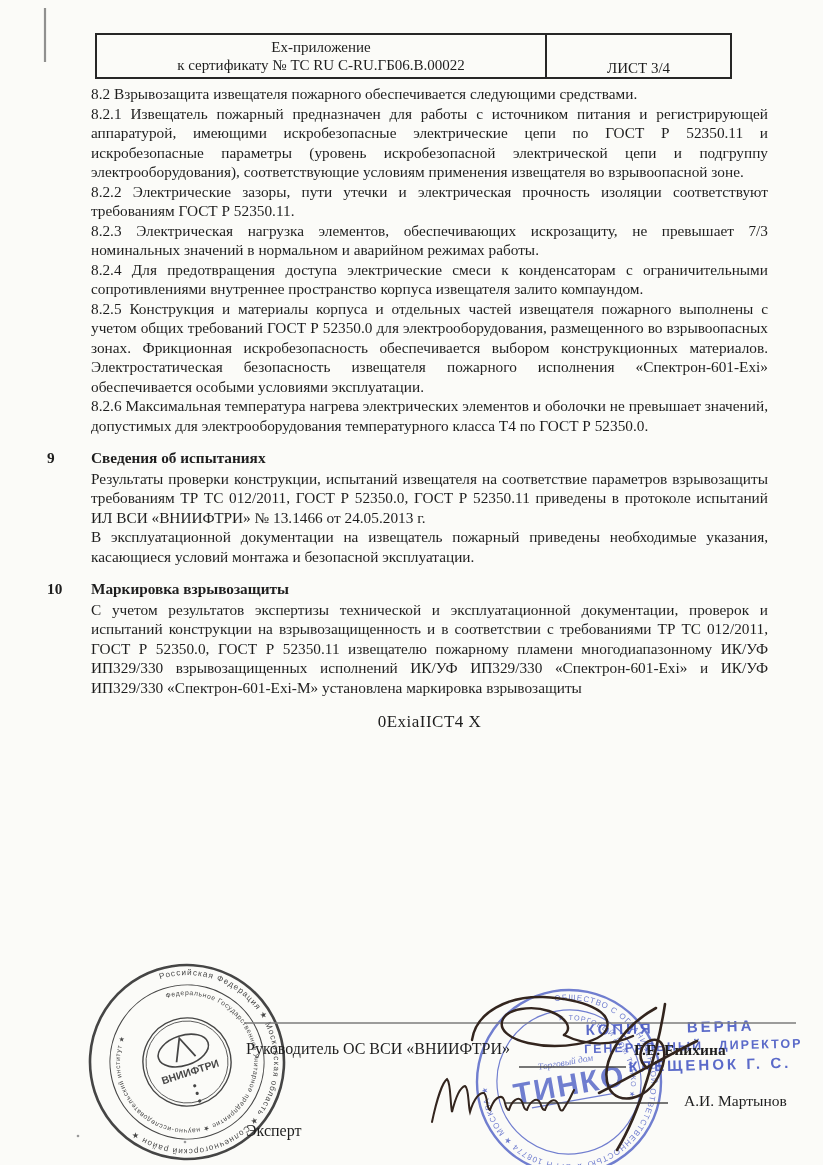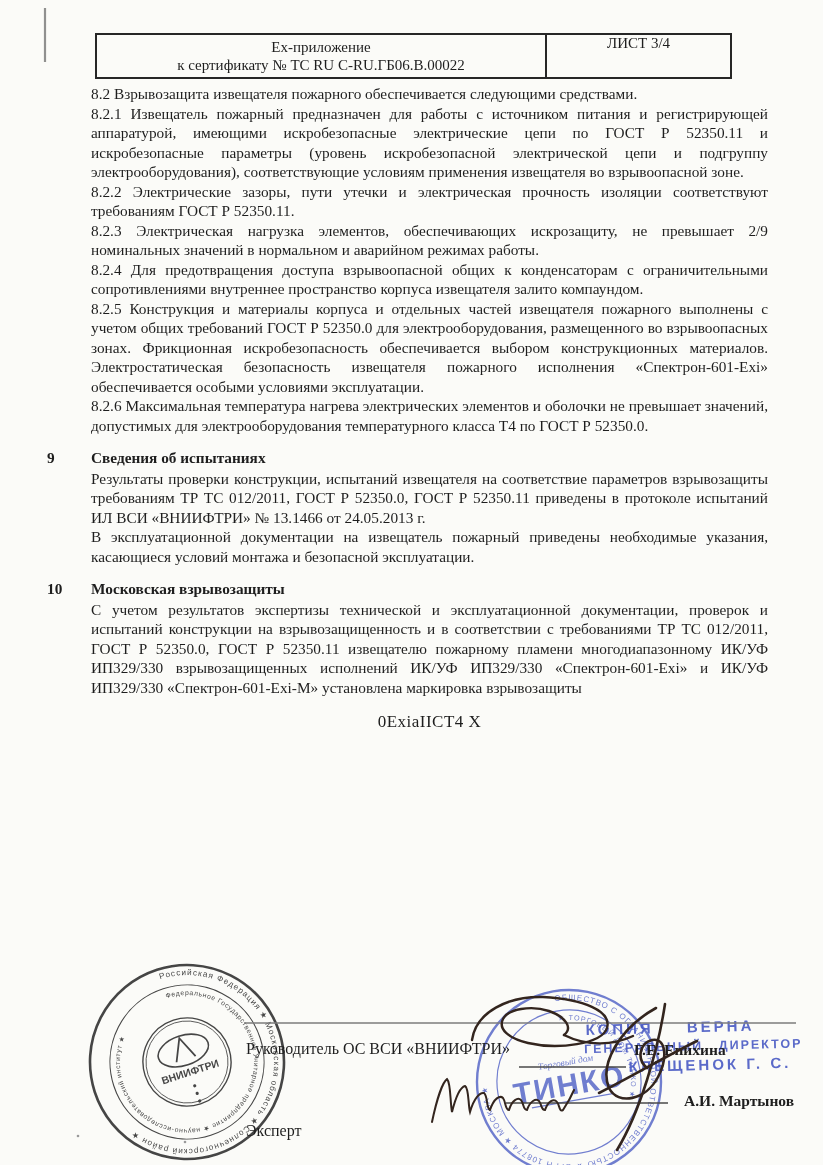--- a/index.html
+++ b/index.html
@@ -17,42 +17,42 @@
   .hdr{
     position:absolute;left:95px;top:33px;width:637px;height:46px;
     border:2px solid #262626;display:flex;box-sizing:border-box;
   }
   .hdr-left{
     width:450px;border-right:2px solid #262626;box-sizing:border-box;
     display:flex;flex-direction:column;justify-content:center;align-items:center;
     font-size:15px;line-height:18px;
   }
   .hdr-right{
-    flex:1;display:flex;justify-content:center;align-items:flex-start;
+    flex:1;display:flex;justify-content:center;align-items:flex-end;
     font-size:15px;
   }
   
   .doc-body{
     position:absolute;left:91px;top:84px;width:677px;
     font-size:15.3px;line-height:19.5px;text-align:justify;
   }
   .para{margin:0;}
   .section{margin-top:13px;}
   .sec-head{position:relative;font-weight:bold;margin:0 0 1px 0;}
   .sec-num{position:absolute;left:-44px;top:0;}
   .sec-title{display:inline;font-size:15.3px;}
   .marking{
     margin-top:15px;text-align:center;font-weight:normal;
     font-size:17px;letter-spacing:.5px;
   }
   
   .role1{position:absolute;left:246px;top:1040px;font-size:16px;}
   .role2{position:absolute;left:246px;top:1090px;font-size:16px;margin-top:32px;}
   .name1{position:absolute;left:634px;top:1041px;font-size:15.5px;font-weight:bold;}
-  .name2{position:absolute;left:684px;top:1092px;font-size:15.5px;font-weight:bold;}
+  .name2{position:absolute;left:684px;top:1092px;font-size:15.5px;font-weight:normal;}
   
   .copy-stamp{
     position:absolute;left:586px;top:1018px;width:236px;
     font-family:"Liberation Sans", sans-serif;
     color:#4a5bc4;transform:rotate(-1.5deg);opacity:.9;
   }
   .copy-l1{font-size:15px;font-weight:bold;letter-spacing:3px;word-spacing:26px;}
   .copy-l2{font-size:12.5px;font-weight:bold;letter-spacing:2px;word-spacing:10px;margin-top:4px;margin-left:-2px;}
   .copy-l3{font-size:15px;font-weight:bold;letter-spacing:3px;margin-top:3px;margin-left:42px;}
   .stamp-svg{position:absolute;}
@@ -70,38 +70,38 @@
     </div>
     <div class="hdr-right">
       <span>ЛИСТ 3/4</span>
     </div>
   </div>
 
   <div class="doc-body">
     <p class="para">8.2 Взрывозащита извещателя пожарного обеспечивается следующими средствами.</p>
     <p class="para">8.2.1 Извещатель пожарный предназначен для работы с источником питания и регистрирующей аппаратурой, имеющими искробезопасные электрические цепи по ГОСТ Р 52350.11 и искробезопасные параметры (уровень искробезопасной электрической цепи и подгруппу электрооборудования), соответствующие условиям применения извещателя во взрывоопасной зоне.</p>
     <p class="para">8.2.2 Электрические зазоры, пути утечки и электрическая прочность изоляции соответствуют требованиям ГОСТ Р 52350.11.</p>
-    <p class="para">8.2.3 Электрическая нагрузка элементов, обеспечивающих искрозащиту, не превышает 2/9 номинальных значений в нормальном и аварийном режимах работы.</p>
-    <p class="para">8.2.4 Для предотвращения доступа взрывоопасной общих к конденсаторам с ограничительными сопротивлениями внутреннее пространство корпуса извещателя залито компаундом.</p>
+    <p class="para">8.2.3 Электрическая нагрузка элементов, обеспечивающих искрозащиту, не превышает 7/3 номинальных значений в нормальном и аварийном режимах работы.</p>
+    <p class="para">8.2.4 Для предотвращения доступа электрические смеси к конденсаторам с ограничительными сопротивлениями внутреннее пространство корпуса извещателя залито компаундом.</p>
     <p class="para">8.2.5 Конструкция и материалы корпуса и отдельных частей извещателя пожарного выполнены с учетом общих требований ГОСТ Р 52350.0 для электрооборудования, размещенного во взрывоопасных зонах. Фрикционная искробезопасность обеспечивается выбором конструкционных материалов. Электростатическая безопасность извещателя пожарного исполнения «Спектрон-601-Exi» обеспечивается особыми условиями эксплуатации.</p>
     <p class="para">8.2.6 Максимальная температура нагрева электрических элементов и оболочки не превышает значений, допустимых для электрооборудования температурного класса Т4 по ГОСТ Р 52350.0.</p>
 
     <div class="section">
       <div class="sec-head">
         <span class="sec-num">9</span>
         <span class="sec-title">Сведения об испытаниях</span>
       </div>
       <p class="para">Результаты проверки конструкции, испытаний извещателя на соответствие параметров взрывозащиты требованиям ТР ТС 012/2011, ГОСТ Р 52350.0, ГОСТ Р 52350.11 приведены в протоколе испытаний ИЛ ВСИ «ВНИИФТРИ» № 13.1466 от 24.05.2013 г.</p>
       <p class="para">В эксплуатационной документации на извещатель пожарный приведены необходимые указания, касающиеся условий монтажа и безопасной эксплуатации.</p>
     </div>
 
     <div class="section">
       <div class="sec-head">
         <span class="sec-num">10</span>
-        <span class="sec-title">Московская взрывозащиты</span>
+        <span class="sec-title">Маркировка взрывозащиты</span>
       </div>
       <p class="para">С учетом результатов экспертизы технической и эксплуатационной документации, проверок и испытаний конструкции на взрывозащищенность и в соответствии с требованиями ТР ТС 012/2011, ГОСТ Р 52350.0, ГОСТ Р 52350.11 извещателю пожарному пламени многодиапазонному ИК/УФ ИП329/330 взрывозащищенных исполнений ИК/УФ ИП329/330 «Спектрон-601-Exi» и ИК/УФ ИП329/330 «Спектрон-601-Exi-М» установлена маркировка взрывозащиты</p>
     </div>
 
     <div class="marking">0ExiaIICT4 X</div>
   </div>
 
   <svg class="stamp-svg" style="left:80px;top:955px;" width="214" height="214" viewBox="0 0 214 214">
     <defs>
       <path id="bk-outer" d="M 107,20 a 87,87 0 1,1 -0.1,0"></path>

